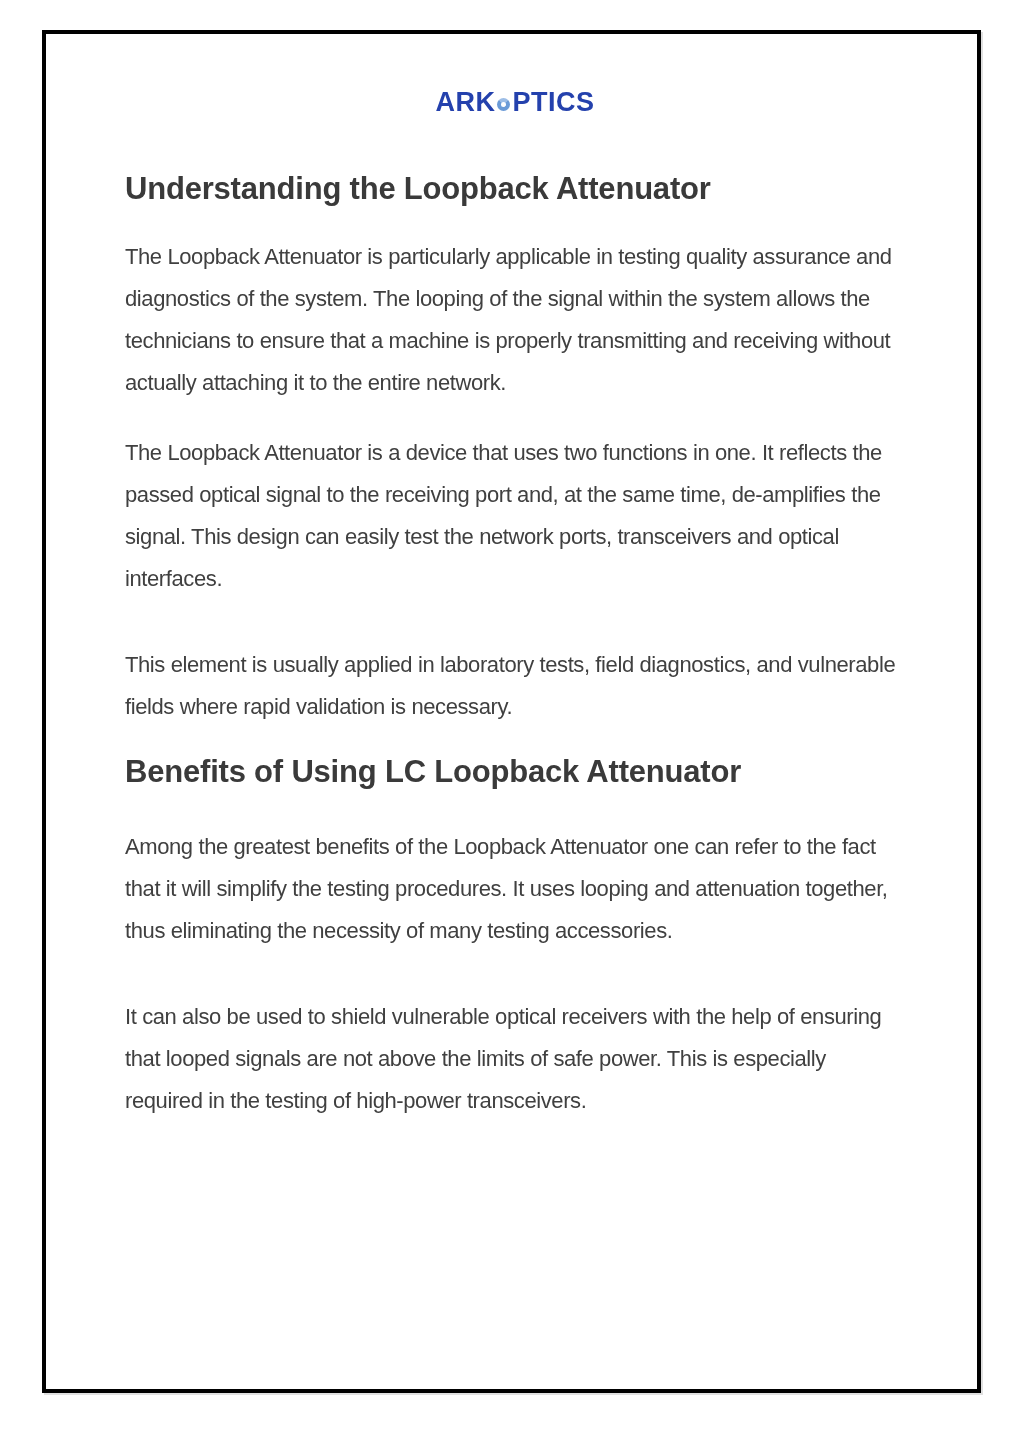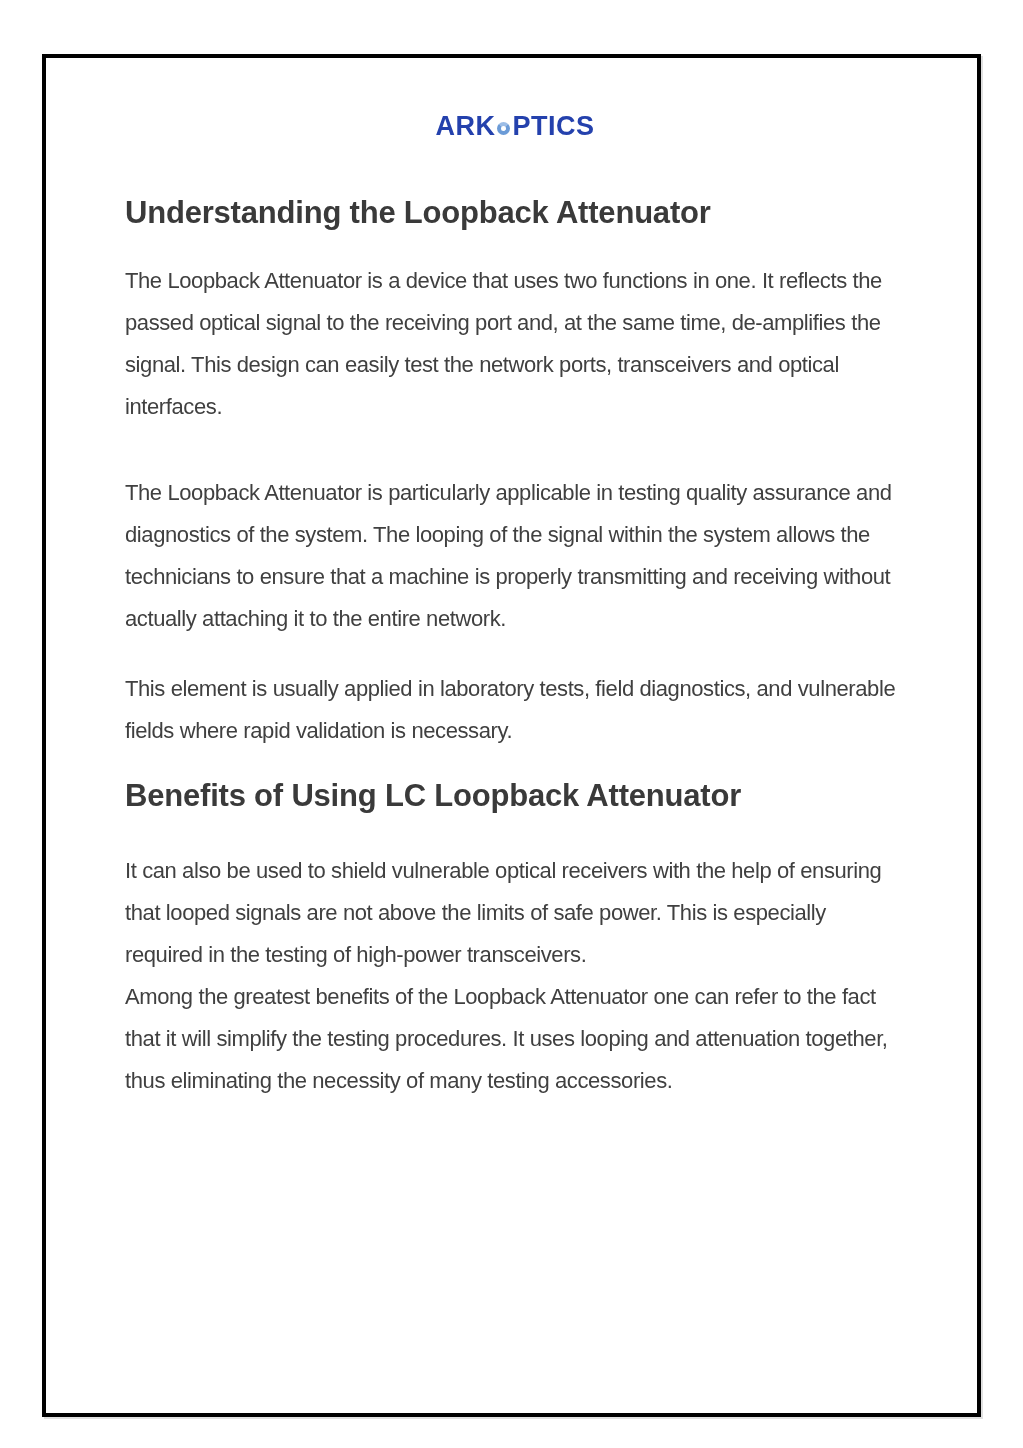--- a/index.html
+++ b/index.html
@@ -13,21 +13,21 @@
   * { margin: 0; padding: 0; box-sizing: border-box; }
   html, body {
     width: 1023px;
     height: 1448px;
     background: var(--page-background);
     font-family: "Liberation Sans", "DejaVu Sans", sans-serif;
   }
   .sheet {
     position: absolute;
     left: 42px;
-    top: 54px;
+    top: 30px;
     width: 939px;
     height: 1363px;
     border: 4px solid var(--page-border);
     background: var(--page-background);
     box-shadow: 2px 2px 0 rgba(0,0,0,0.12);
   }
   .content {
     padding: 52px 72px 0 79px;
   }
   .logo {
@@ -79,26 +79,26 @@
 
 <div class="sheet">
   <div class="content">
 
     <div class="logo">
       <span>ARK</span><span class="logo-o"></span><span>PTICS</span>
     </div>
 
     <h1 class="doc-heading">Understanding the Loopback Attenuator</h1>
 
+    <p class="doc-paragraph">The Loopback Attenuator is particularly applicable in testing quality assurance and diagnostics of the system. The looping of the signal within the system allows the technicians to ensure that a machine is properly transmitting and receiving without actually attaching it to the entire network.</p>
+
     <p class="doc-paragraph sp-lg">The Loopback Attenuator is a device that uses two functions in one. It reflects the passed optical signal to the receiving port and, at the same time, de-amplifies the signal. This design can easily test the network ports, transceivers and optical interfaces.</p>
-
-    <p class="doc-paragraph">The Loopback Attenuator is particularly applicable in testing quality assurance and diagnostics of the system. The looping of the signal within the system allows the technicians to ensure that a machine is properly transmitting and receiving without actually attaching it to the entire network.</p>
 
     <p class="doc-paragraph">This element is usually applied in laboratory tests, field diagnostics, and vulnerable fields where rapid validation is necessary.</p>
 
     <h1 class="doc-heading second">Benefits of Using LC Loopback Attenuator</h1>
 
+    <p class="doc-paragraph sp-lg">Among the greatest benefits of the Loopback Attenuator one can refer to the fact that it will simplify the testing procedures. It uses looping and attenuation together, thus eliminating the necessity of many testing accessories.</p>
+
     <p class="doc-paragraph sp-none">It can also be used to shield vulnerable optical receivers with the help of ensuring that looped signals are not above the limits of safe power. This is especially required in the testing of high-power transceivers.</p>
-
-    <p class="doc-paragraph sp-lg">Among the greatest benefits of the Loopback Attenuator one can refer to the fact that it will simplify the testing procedures. It uses looping and attenuation together, thus eliminating the necessity of many testing accessories.</p>
 
   </div>
 </div>
 
 </body></html>

